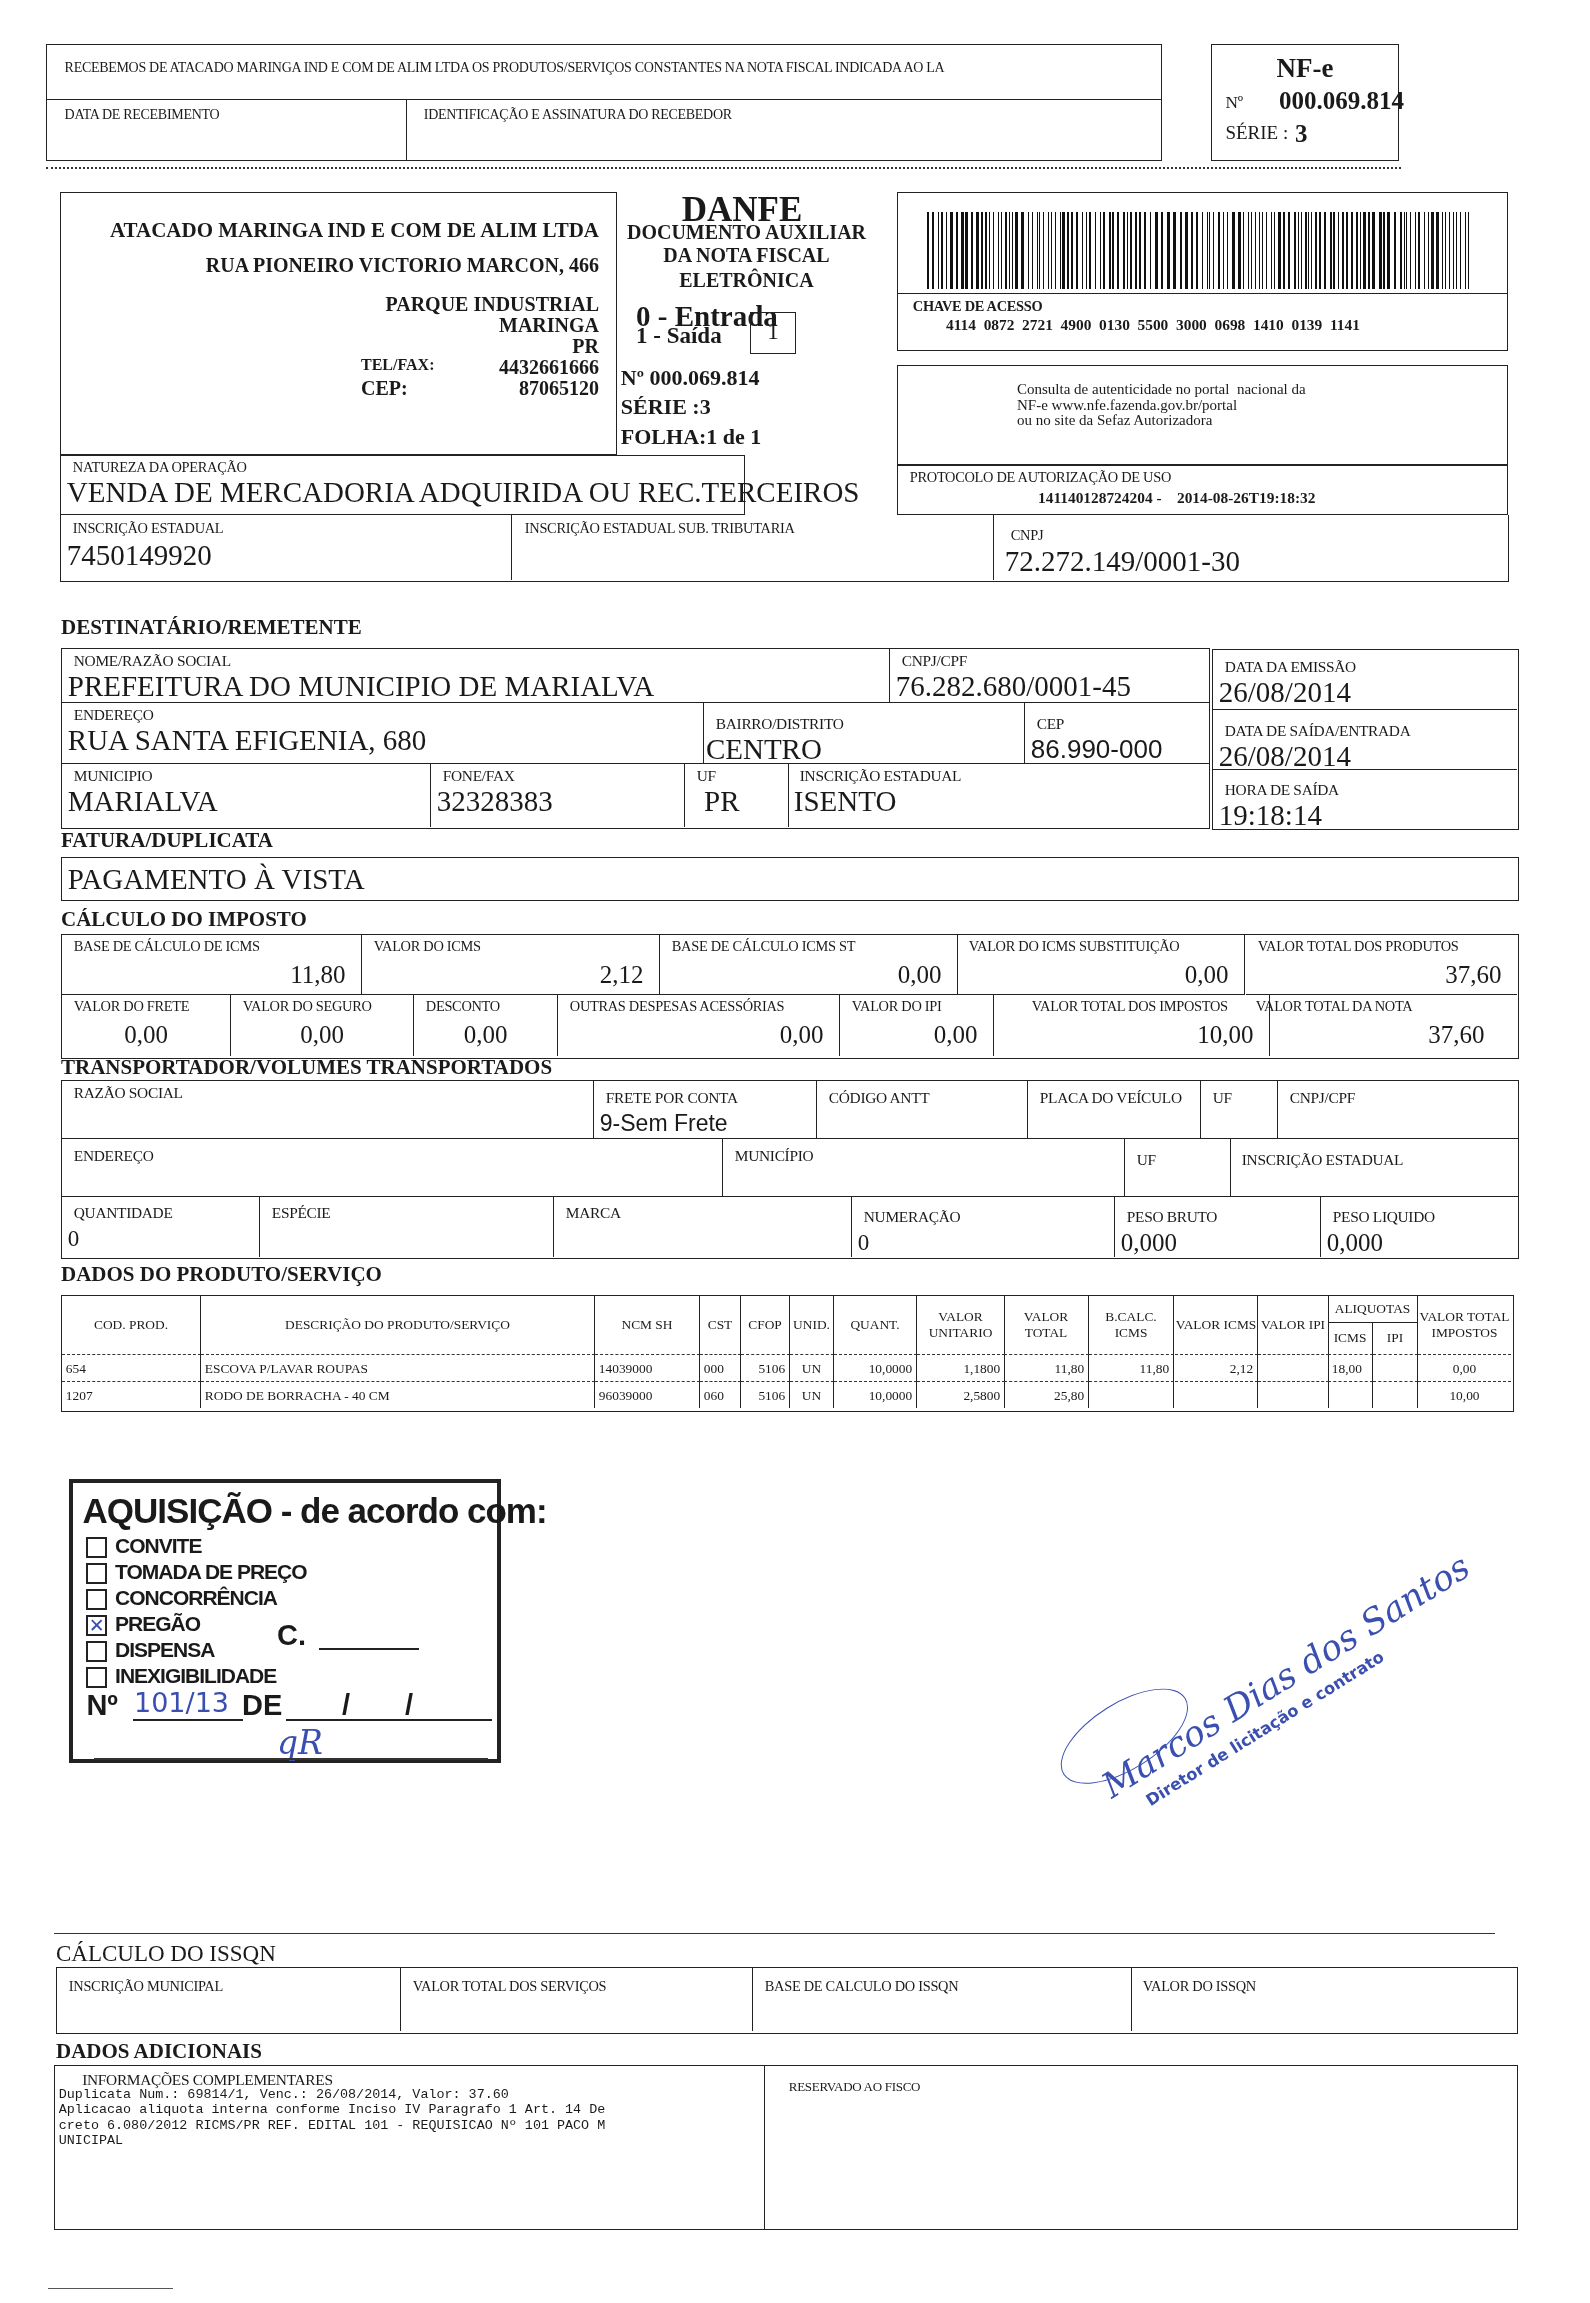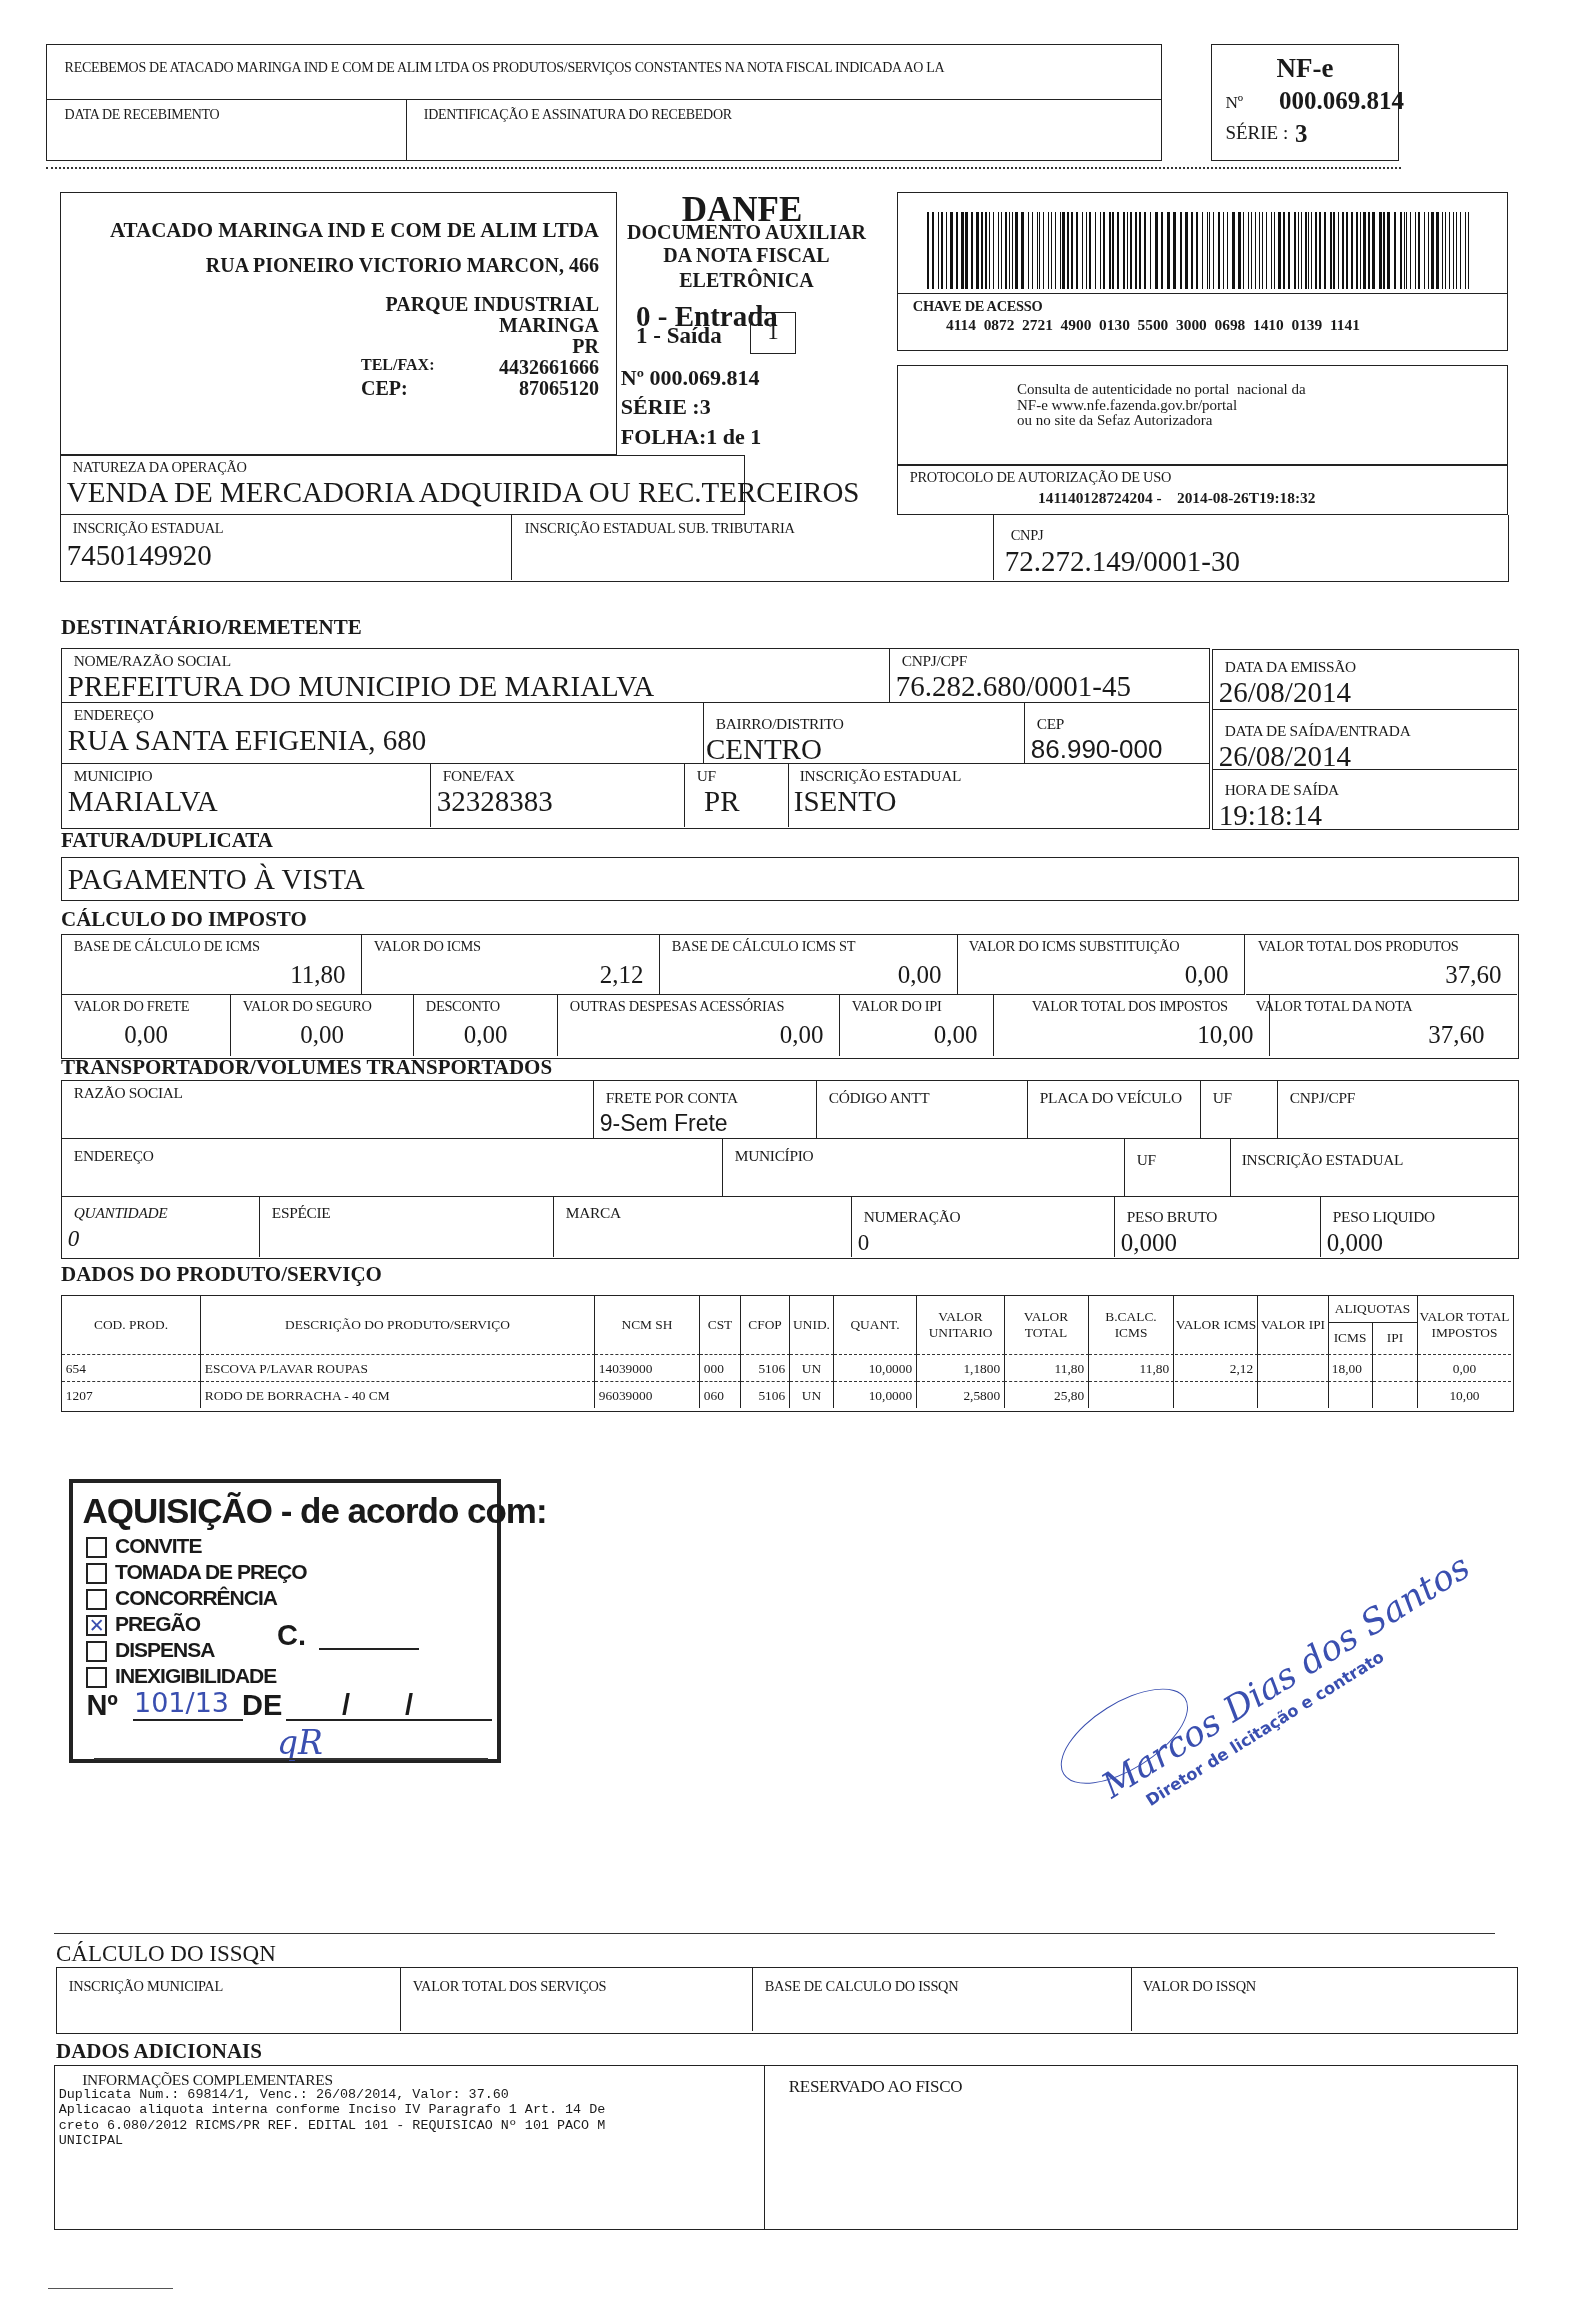--- a/index.html
+++ b/index.html
@@ -361,21 +361,21 @@
   <div class="cell" style="left:661px;top:58px;width:402px;height:58px;">
       <div class="lbl" style="padding-top:7.7px;">MUNICÍPIO</div>
     </div>
   <div class="cell" style="left:1063px;top:58px;width:106px;height:58px;">
       <div class="lbl" style="padding-top:11.5px;">UF</div>
     </div>
   <div class="cell" style="left:1168px;top:58px;width:288px;height:58px;border-right:none;">
       <div class="lbl" style="padding-top:11.5px;">INSCRIÇÃO ESTADUAL</div>
     </div>
 
-  <div class="cell" style="left:0;top:115px;width:198px;height:61px;border-bottom:none;font-style:italic;">
+  <div class="cell" style="left:0;top:115px;width:198px;height:61px;border-bottom:none;">
       <div class="lbl" style="padding-top:7.7px;">QUANTIDADE</div>
       <div class="val" style="font-size:23px;">0</div>
     </div>
   <div class="cell" style="left:198px;top:115px;width:294px;height:61px;border-bottom:none;">
       <div class="lbl" style="padding-top:7.7px;">ESPÉCIE</div>
     </div>
   <div class="cell" style="left:492px;top:115px;width:298px;height:61px;border-bottom:none;">
       <div class="lbl" style="padding-top:7.7px;">MARCA</div>
     </div>
   <div class="cell" style="left:790px;top:115px;width:263px;height:61px;border-bottom:none;">
@@ -490,16 +490,16 @@
   </div>
 
 <div class="sec" style="left:56px;top:2039px;">DADOS ADICIONAIS</div>
 <div class="box" style="left:54px;top:2065px;width:1464px;height:165px;">
   <div class="abs" style="left:709px;top:0;height:163px;border-left:1.4px solid #222;"></div>
   <div class="abs lbl" style="left:15.4px;top:1.9px;font-size:15.4px;">INFORMAÇÕES COMPLEMENTARES</div>
   <div class="abs mono" id="info-lines" style="left:3.8px;top:21px;font-size:13.4px;line-height:15.4px;white-space:pre;">Duplicata Num.: 69814/1, Venc.: 26/08/2014, Valor: 37.60
 Aplicacao aliquota interna conforme Inciso IV Paragrafo 1 Art. 14 De
 creto 6.080/2012 RICMS/PR REF. EDITAL 101 - REQUISICAO Nº 101 PACO M
 UNICIPAL</div>
-  <div class="abs lbl" style="left:722px;top:9.6px;font-size:17px;text-align:right;">RESERVADO AO FISCO</div>
+  <div class="abs lbl" style="left:722px;top:9.6px;font-size:13px;text-align:right;">RESERVADO AO FISCO</div>
 </div>
 <div class="abs" style="left:48px;top:2288px;width:125px;border-top:1.9px solid #555;"></div>
 
 
 </body></html>

